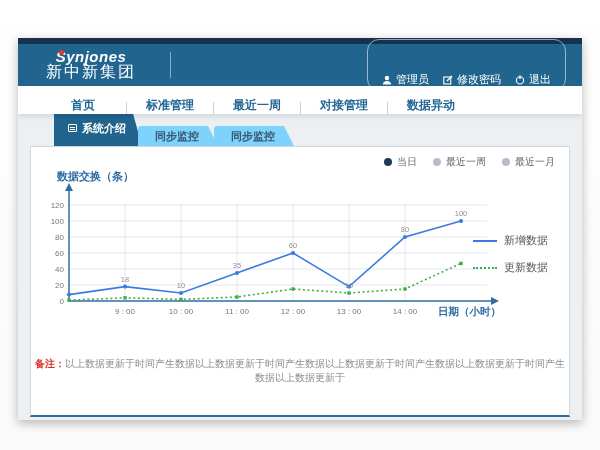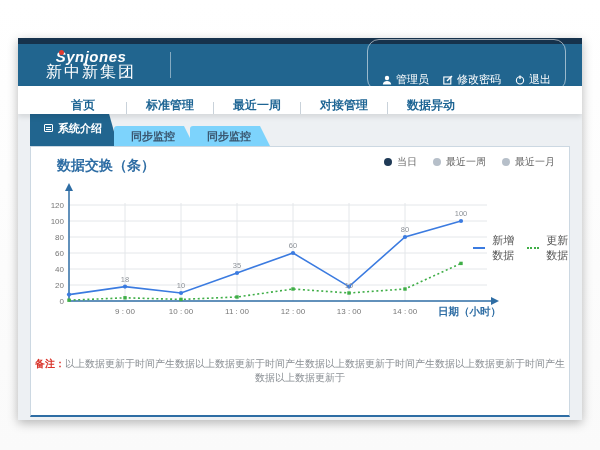--- a/index.html
+++ b/index.html
@@ -21,34 +21,34 @@
                border-radius:12px; padding:3px 14px; margin-right:16px; font-size:11px; }
   .user-pill .itm { display:flex; align-items:center; gap:4px; cursor:pointer;margin-top:29px; }
   .user-pill svg { display:block; }
   .nav { height:28px; background:#fff; display:flex; align-items:flex-end; padding-left:22px;
          box-shadow:0 3px 5px rgba(0,0,0,.10); position:relative; z-index:2; }
   .nav-item { width:86px; text-align:center; color:#1e6594; font-size:12px; font-weight:bold; cursor:pointer; }
   .nav-sep { width:1px; height:12px; background:#c9d2da; }
   .tabs { display:flex; margin:10px 0 0 12px; height:22px; align-items:flex-end; position:relative; z-index:1; }
   .tab { height:36px; display:flex; align-items:center; justify-content:center; gap:5px; font-size:11px;
          font-weight:bold; padding:0 14px 0 12px; cursor:pointer;
-         clip-path:polygon(0 0, calc(100% - 10px) 0, 100% 100%, 0 100%); border-radius:3px 3px 0 0; }
+         clip-path:polygon(0 0, calc(100% - 10px) 0, 100% 100%, 0 100%); border-radius:3px 3px 0 0;margin-left:24px; }
   .tab.active { background:#21658f; color:#fff; min-width:88px; }
   .tab.inactive { background:#7dd3fc; color:#3a5770; margin-left:-4px; min-width:80px; height:20px; }
   .tab-icon { width:9px; height:8px; border:1px solid #fff; border-radius:1px; position:relative; }
   .tab-icon::after { content:""; position:absolute; left:1px; top:2px; width:5px; height:1px; background:#fff; box-shadow:0 2px 0 #fff; }
   .panel { position:relative; margin:0 12px; height:271px; background:#fff;
            border:1px solid #ccd8e2; border-bottom:2px solid #2e6da4; }
   .filters { position:absolute; top:8px; right:14px; display:flex; gap:16px; align-items:center; }
   .filter { display:flex; align-items:center; gap:5px; font-size:10px; color:#666; cursor:pointer; }
   .radio-dot { width:8px; height:8px; border-radius:50%; background:#b6bfc9; }
   .filter.selected .radio-dot { background:#1f3a56; }
-  .ylabel { position:absolute; top:10px; left:26px; font-size:14px; color:#2e6da4; font-weight:bold; }
+  .ylabel { position:absolute; top:22px; left:26px; font-size:11px; color:#2e6da4; font-weight:bold; }
   .chart-wrap { position:absolute; top:36px; left:12px; }
-  .legend { position:absolute; top:86px; right:8px; width:88px; display:flex; gap:12px; }
+  .legend { position:absolute; top:86px; right:8px; width:88px; display:flex; flex-direction:column; gap:12px; }
   .legend-entry { display:flex; align-items:center; gap:7px; font-size:11px; color:#555; }
   .leg-line { width:24px; height:0; border-top:2px solid #3b7be0; }
   .leg-line.dotted { border-top:2px dotted #3fae47; }
   .note { position:absolute; top:210px; left:0; width:100%; text-align:center; font-size:10px; color:#8a8f94; }
   .note .red { color:#d9342b; font-weight:bold; }
 </style>
 </head>
 <body>
 
 <div class="stage">

